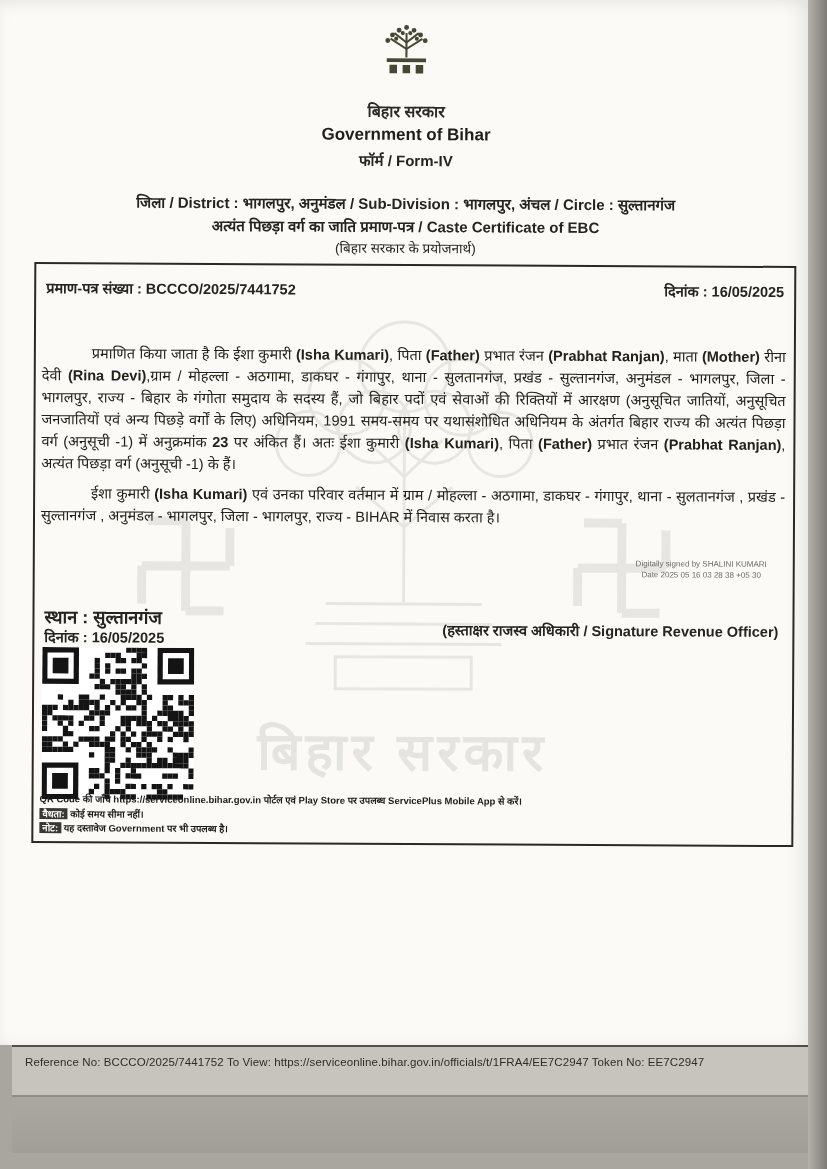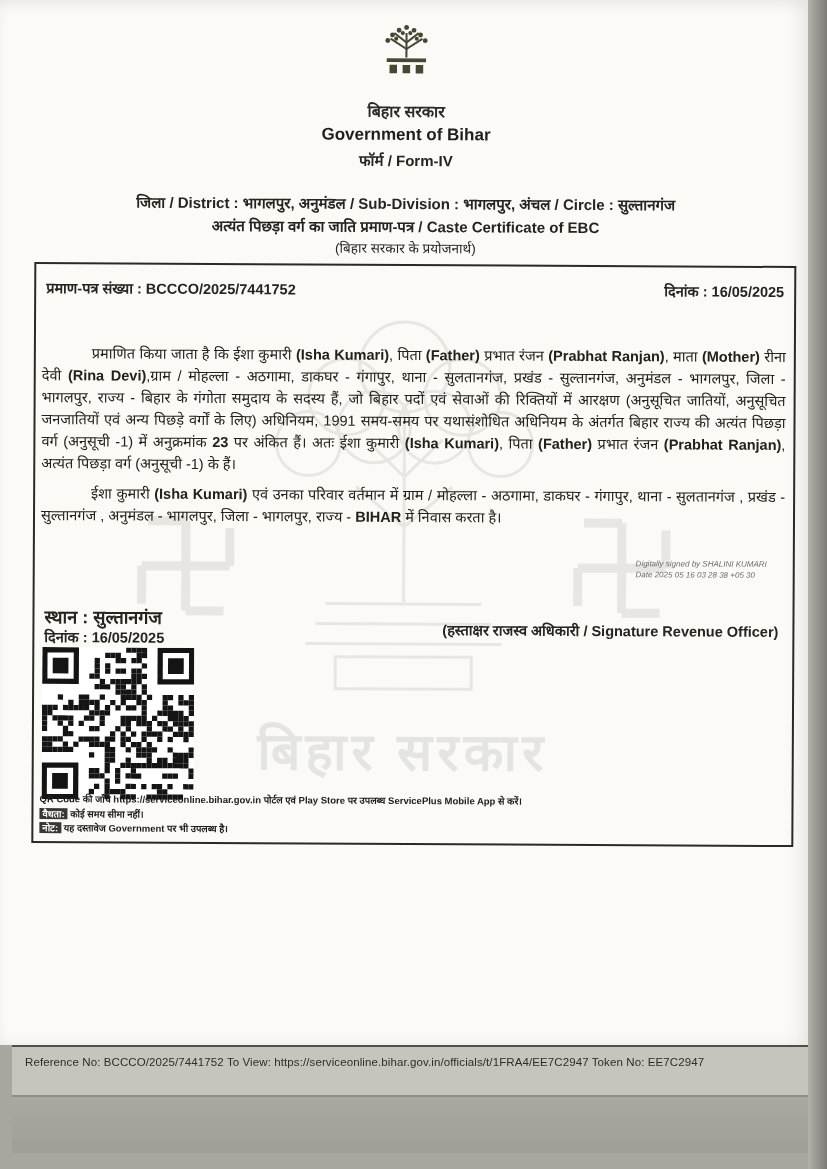--- a/index.html
+++ b/index.html
@@ -40,21 +40,21 @@
     display:flex; justify-content:space-between;
     font-size:14.5px; font-weight:700;
   }
   .para {
     position:absolute; left:6px; right:8px;
     font-size:14.5px; line-height:22px;
     text-align:justify; text-indent:50px; color:#232119;
   }
   .para1 { top:78px; }
   .para2 { top:218px; }
-  .digisign { position:absolute; top:292px; right:26px; font-size:8px; color:#6b6b6b; line-height:1.35; text-align:left;font-style:italic; }
+  .digisign { position:absolute; top:292px; right:26px; font-size:8px; color:#6b6b6b; line-height:1.35; text-align:center; }
   .place   { position:absolute; top:340px; left:10px; font-weight:700; font-size:18px; }
   .date2   { position:absolute; top:362px; left:10px; font-weight:700; font-size:14.5px; }
   .officer { position:absolute; top:353px; right:14px; font-weight:700; font-size:14.5px; }
   .qr { position:absolute; top:383px; left:8px; width:152px; height:152px; }
   .qr svg { width:100%; height:100%; display:block; }
   .notes { position:absolute; left:6px; bottom:5px; font-size:9.5px; font-weight:700; line-height:1.55; color:#1d1c18; }
   .chip { background:#3a3834; color:#fff; padding:0 3px;margin-top:35px; }
 
   .right-edge {
     position:absolute; right:0; top:0; width:19px; height:1169px; z-index:5;
@@ -133,21 +133,21 @@
     <div class="center h-caste">अत्यंत पिछड़ा वर्ग का जाति प्रमाण-पत्र / Caste Certificate of EBC</div>
     <div class="center h-purpose">(बिहार सरकार के प्रयोजनार्थ)</div>
 
     <div class="box">
       <div class="meta">
         <span>प्रमाण-पत्र संख्या : BCCCO/2025/7441752</span>
         <span>दिनांक : 16/05/2025</span>
       </div>
 
       <p class="para para1"><span>प्रमाणित किया जाता है कि ईशा कुमारी </span><span style="font-weight: 700;">(Isha Kumari)</span><span>, पिता </span><span style="font-weight: 700;">(Father)</span><span> प्रभात रंजन </span><span style="font-weight: 700;">(Prabhat Ranjan)</span><span>, माता </span><span style="font-weight: 700;">(Mother)</span><span> रीना देवी </span><span style="font-weight: 700;">(Rina Devi)</span><span>,ग्राम / मोहल्ला - अठगामा, डाकघर - गंगापुर, थाना - सुलतानगंज, प्रखंड - सुल्तानगंज, अनुमंडल - भागलपुर, जिला - भागलपुर, राज्य - बिहार के गंगोता समुदाय के सदस्य हैं, जो बिहार पदों एवं सेवाओं की रिक्तियों में आरक्षण (अनुसूचित जातियों, अनुसूचित जनजातियों एवं अन्य पिछड़े वर्गों के लिए) अधिनियम, 1991 समय-समय पर यथासंशोधित अधिनियम के अंतर्गत बिहार राज्य की अत्यंत पिछड़ा वर्ग (अनुसूची -1) में अनुक्रमांक </span><span style="font-weight: 700;">23</span><span> पर अंकित हैं। अतः ईशा कुमारी </span><span style="font-weight: 700;">(Isha Kumari)</span><span>, पिता </span><span style="font-weight: 700;">(Father)</span><span> प्रभात रंजन </span><span style="font-weight: 700;">(Prabhat Ranjan)</span><span>, अत्यंत पिछड़ा वर्ग (अनुसूची -1) के हैं।</span></p>
-      <p class="para para2"><span>ईशा कुमारी </span><span style="font-weight: 700;">(Isha Kumari)</span><span> एवं उनका परिवार वर्तमान में ग्राम / मोहल्ला - अठगामा, डाकघर - गंगापुर, थाना - सुलतानगंज , प्रखंड - सुल्तानगंज , अनुमंडल - भागलपुर, जिला - भागलपुर, राज्य - </span><span style="font-weight: 700;">BIHAR</span><span> में निवास करता है।</span></p>
+      <p class="para para2"><span>ईशा कुमारी </span><span style="font-weight: 700;">(Isha Kumari)</span><span> एवं उनका परिवार वर्तमान में ग्राम / मोहल्ला - अठगामा, डाकघर - गंगापुर, थाना - सुलतानगंज , प्रखंड - सुल्तानगंज , अनुमंडल - भागलपुर, जिला - भागलपुर, राज्य - </span><span style="font-weight: 400;">BIHAR</span><span> में निवास करता है।</span></p>
 
       <div class="digisign">
         <div>Digitally signed by SHALINI KUMARI</div>
         <div>Date 2025 05 16 03 28 38 +05 30</div>
       </div>
 
       <div class="place">स्थान : सुल्तानगंज</div>
       <div class="date2">दिनांक : 16/05/2025</div>
       <div class="officer">(हस्ताक्षर राजस्व अधिकारी / Signature Revenue Officer)</div>
 

